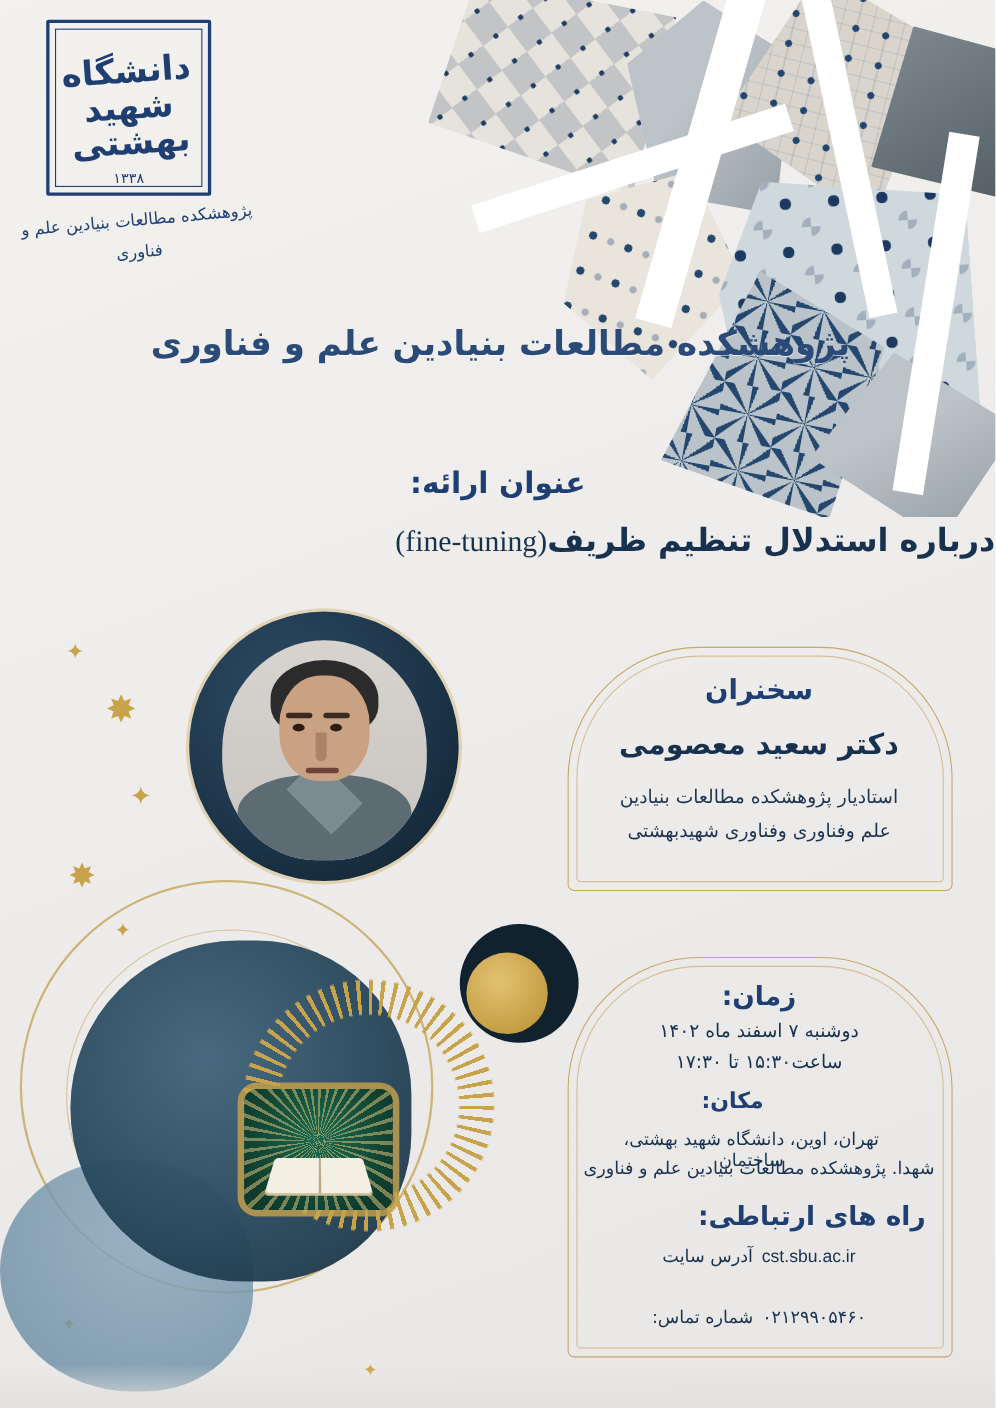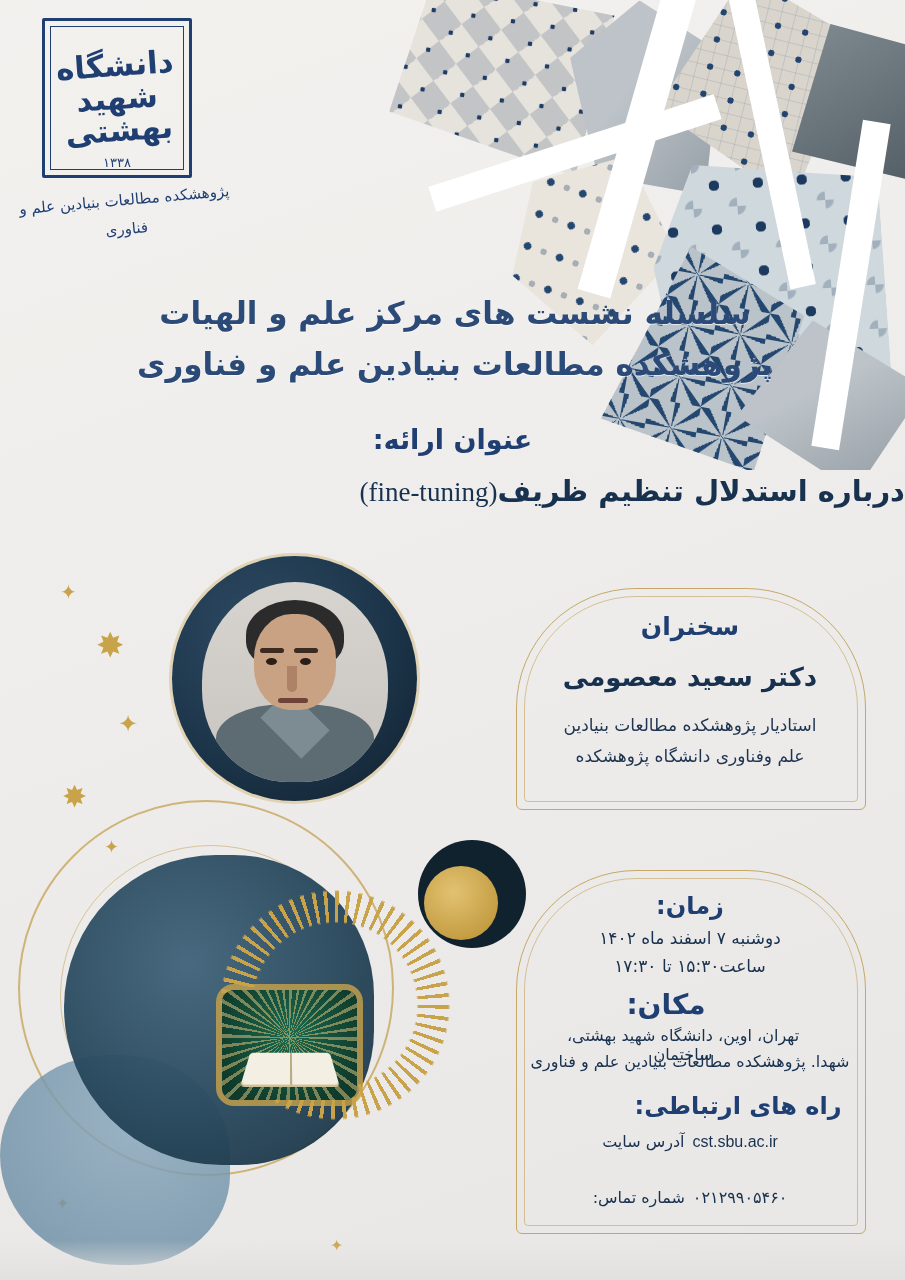--- a/index.html
+++ b/index.html
@@ -117,21 +117,21 @@
     transform: rotate(-4deg);
     font-family: "DejaVu Sans", sans-serif;
   }
   .logo-year {
     position: absolute;
     bottom: 8px;
     left: 0; right: 0;
     text-align: center;
     color: #1f3f73;
     font-size: 13px;
-    font-family: Liberation Sans, sans-serif;
+    font-family: Liberation Serif, serif;
   }
   .logo-caption {
     position: absolute;
     top: 186px;
     left: 18px;
     width: 215px;
     color: #1f3f73;
     font-size: 15px;
     line-height: 1.9;
     text-align: center;
@@ -385,21 +385,21 @@
   }
   .speaker-aff {
     top: 710px; left: 516px; width: 348px;
     font-size: 17px; line-height: 1.85; color: #1d3350;
   }
 
   .time-label { top: 892px; left: 516px; width: 348px; font-size: 24px; font-weight: bold; color: #1f3f73; }
   .time-line1 { top: 928px; left: 516px; width: 348px; font-size: 17px; color: #17314f; }
   .time-line2 { top: 956px; left: 516px; width: 348px; font-size: 17px; color: #17314f; }
 
-  .place-label { top: 988px; left: 516px; width: 300px; font-size: 28px; font-weight: bold; color: #1f3f73; }
+  .place-label { top: 988px; left: 516px; width: 300px; font-size: 20px; font-weight: bold; color: #1f3f73; }
   .place-line1 { top: 1026px; left: 541px; width: 284px; font-size: 16px; color: #17314f; }
   .place-line2 { top: 1052px; left: 516px; width: 348px; font-size: 16px; color: #17314f; }
 
   .contact-label { top: 1092px; left: 516px; width: 348px; font-size: 24px; font-weight: bold; color: #1f3f73; padding-left: 48px; }
   .contact-row {
     position: absolute;
     left: 530px;
     width: 320px;
     display: flex;
     flex-direction: row-reverse;
@@ -447,21 +447,20 @@
   </div>
 
   <div class="logo-box">
     <div class="logo-frame"></div>
     <div class="logo-script">دانشگاه شهید بهشتی</div>
     <div class="logo-year">۱۳۳۸</div>
   </div>
   <div class="logo-caption">پژوهشکده مطالعات بنیادین علم و فناوری</div>
 
   <div class="series-title">
-    <div>سلسله نشست های مرکز علم و الهیات</div>
     <div>پژوهشکده مطالعات بنیادین علم و فناوری</div>
   </div>
 
   <div class="talk-label">عنوان ارائه:</div>
   <div class="talk-title">
     <span>درباره استدلال تنظیم ظریف</span><span class="latin">(fine-tuning)</span>
   </div>
 
   <div class="photo-ring">
     <div class="photo">
@@ -502,21 +501,21 @@
     <div class="arch-inner"></div>
   </div>
   <div class="arch arch-info">
     <div class="arch-inner"></div>
   </div>
 
   <div class="panel-text speaker-label">سخنران</div>
   <div class="panel-text speaker-name">دکتر سعید معصومی</div>
   <div class="panel-text speaker-aff">
     <div>استادیار پژوهشکده مطالعات بنیادین</div>
-    <div>علم وفناوری دانشگاه پژوهشکده</div>
+    <div>علم وفناوری وفناوری شهیدبهشتی</div>
   </div>
 
   <div class="panel-text time-label">زمان:</div>
   <div class="panel-text time-line1">دوشنبه ۷ اسفند ماه ۱۴۰۲</div>
   <div class="panel-text time-line2">ساعت۱۵:۳۰ تا ۱۷:۳۰</div>
 
   <div class="panel-text place-label">مکان:</div>
   <div class="panel-text place-line1">تهران، اوین، دانشگاه شهید بهشتی، ساختمان</div>
   <div class="panel-text place-line2">شهدا. پژوهشکده مطالعات بنیادین علم و فناوری</div>
 

